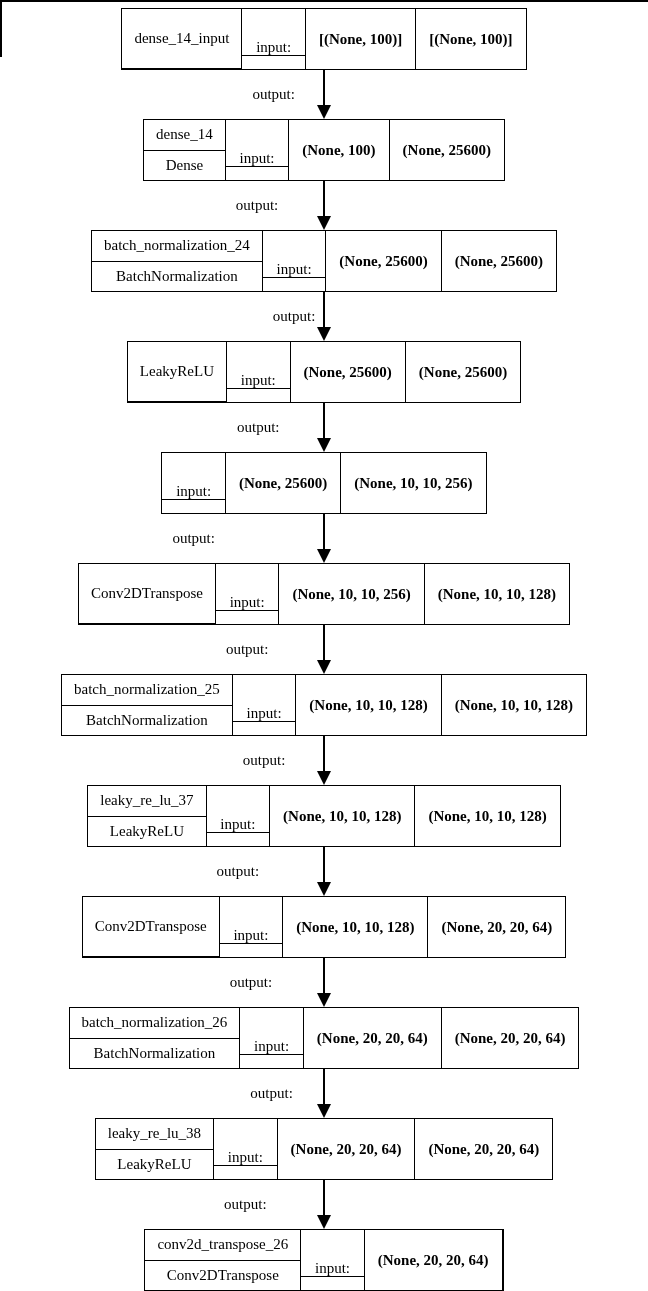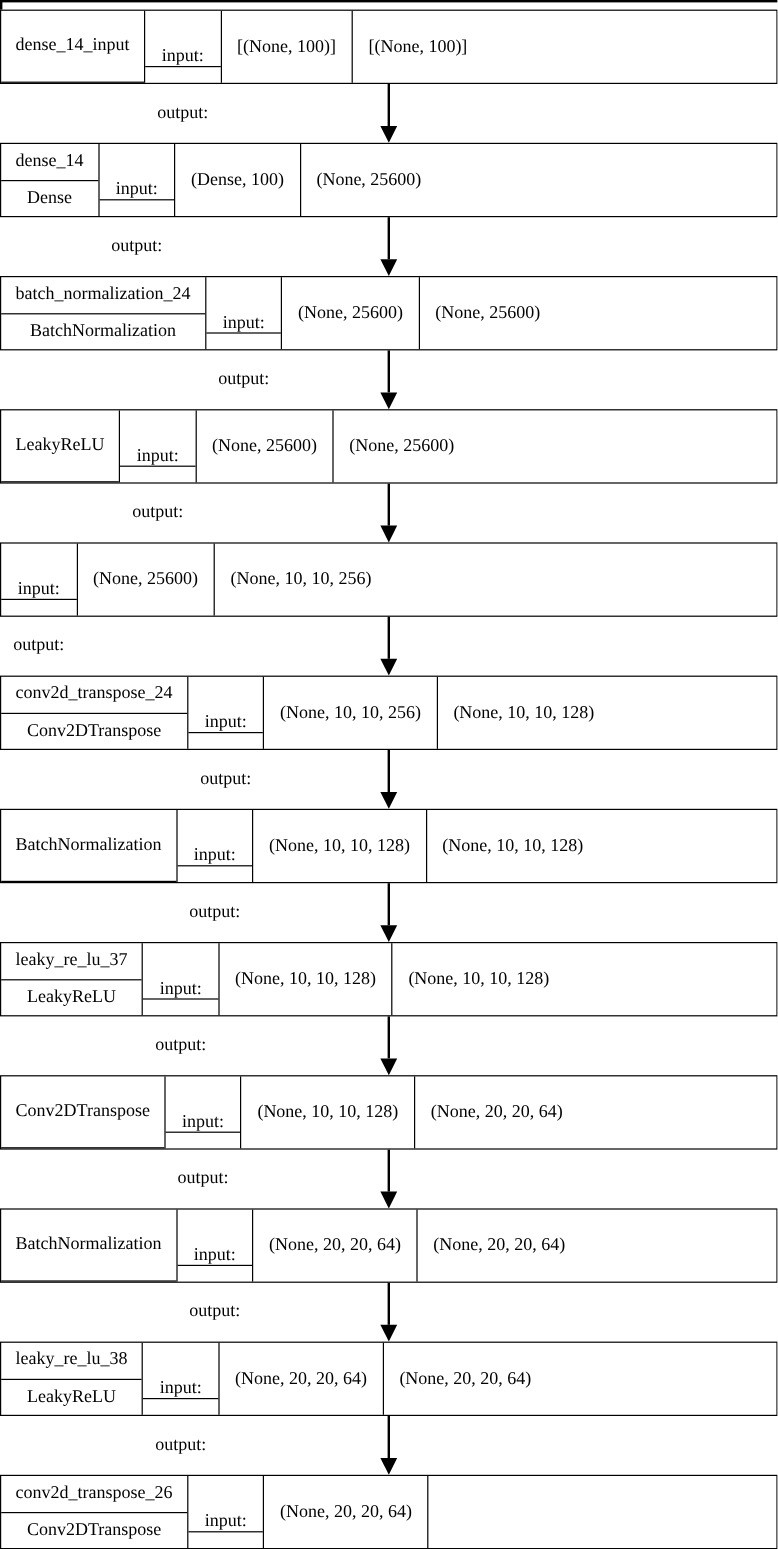--- a/index.html
+++ b/index.html
@@ -29,20 +29,21 @@
     background: #000000;
   }
 
   .graph {
     position: absolute;
     top: 8px;
     left: 0;
     width: 648px;
     display: flex;
     flex-direction: column;
+    align-items: center;
   }
 
   
   .node {
     display: flex;
     flex-direction: row;
     align-items: stretch;
     border: 1px solid #000000;
     background: #ffffff;
     height: 60px;
@@ -65,20 +66,21 @@
   }
   .col .cell:first-child {
     border-bottom: 1px solid #000000;
   }
   .col.io .cell { padding: 0 10px; margin-top: 31px; }
   .shape {
     display: flex;
     align-items: center;
     justify-content: center;
     padding: 0 13px;
+    font-weight: bold;
   }
   .shape.in { border-right: 1px solid #000000; }
 
   
   .arrow {
     height: 49px;
     display: flex;
     flex-direction: column;
     align-items: center;
   }
@@ -121,21 +123,21 @@
 
   <div class="node">
     <div class="col names">
       <div class="cell">dense_14</div>
       <div class="cell">Dense</div>
     </div>
     <div class="col io">
       <div class="cell">input:</div>
       <div class="cell">output:</div>
     </div>
-    <div class="shape in">(Dense, 100)</div>
+    <div class="shape in">(None, 100)</div>
     <div class="shape out">(None, 25600)</div>
   </div>
 
   <div class="arrow">
     <div class="arrow-line"></div>
     <div class="arrow-head"></div>
   </div>
 
   <div class="node">
     <div class="col names">
@@ -181,38 +183,38 @@
     <div class="shape out">(None, 10, 10, 256)</div>
   </div>
 
   <div class="arrow">
     <div class="arrow-line"></div>
     <div class="arrow-head"></div>
   </div>
 
   <div class="node">
     <div class="col names">
-      <div class="cell">conv2d_transpose_24</div>
       <div class="cell">Conv2DTranspose</div>
     </div>
     <div class="col io">
       <div class="cell">input:</div>
       <div class="cell">output:</div>
     </div>
     <div class="shape in">(None, 10, 10, 256)</div>
     <div class="shape out">(None, 10, 10, 128)</div>
   </div>
 
   <div class="arrow">
     <div class="arrow-line"></div>
     <div class="arrow-head"></div>
   </div>
 
   <div class="node">
     <div class="col names">
+      <div class="cell">batch_normalization_25</div>
       <div class="cell">BatchNormalization</div>
     </div>
     <div class="col io">
       <div class="cell">input:</div>
       <div class="cell">output:</div>
     </div>
     <div class="shape in">(None, 10, 10, 128)</div>
     <div class="shape out">(None, 10, 10, 128)</div>
   </div>
 
@@ -251,20 +253,21 @@
     <div class="shape out">(None, 20, 20, 64)</div>
   </div>
 
   <div class="arrow">
     <div class="arrow-line"></div>
     <div class="arrow-head"></div>
   </div>
 
   <div class="node">
     <div class="col names">
+      <div class="cell">batch_normalization_26</div>
       <div class="cell">BatchNormalization</div>
     </div>
     <div class="col io">
       <div class="cell">input:</div>
       <div class="cell">output:</div>
     </div>
     <div class="shape in">(None, 20, 20, 64)</div>
     <div class="shape out">(None, 20, 20, 64)</div>
   </div>
 

